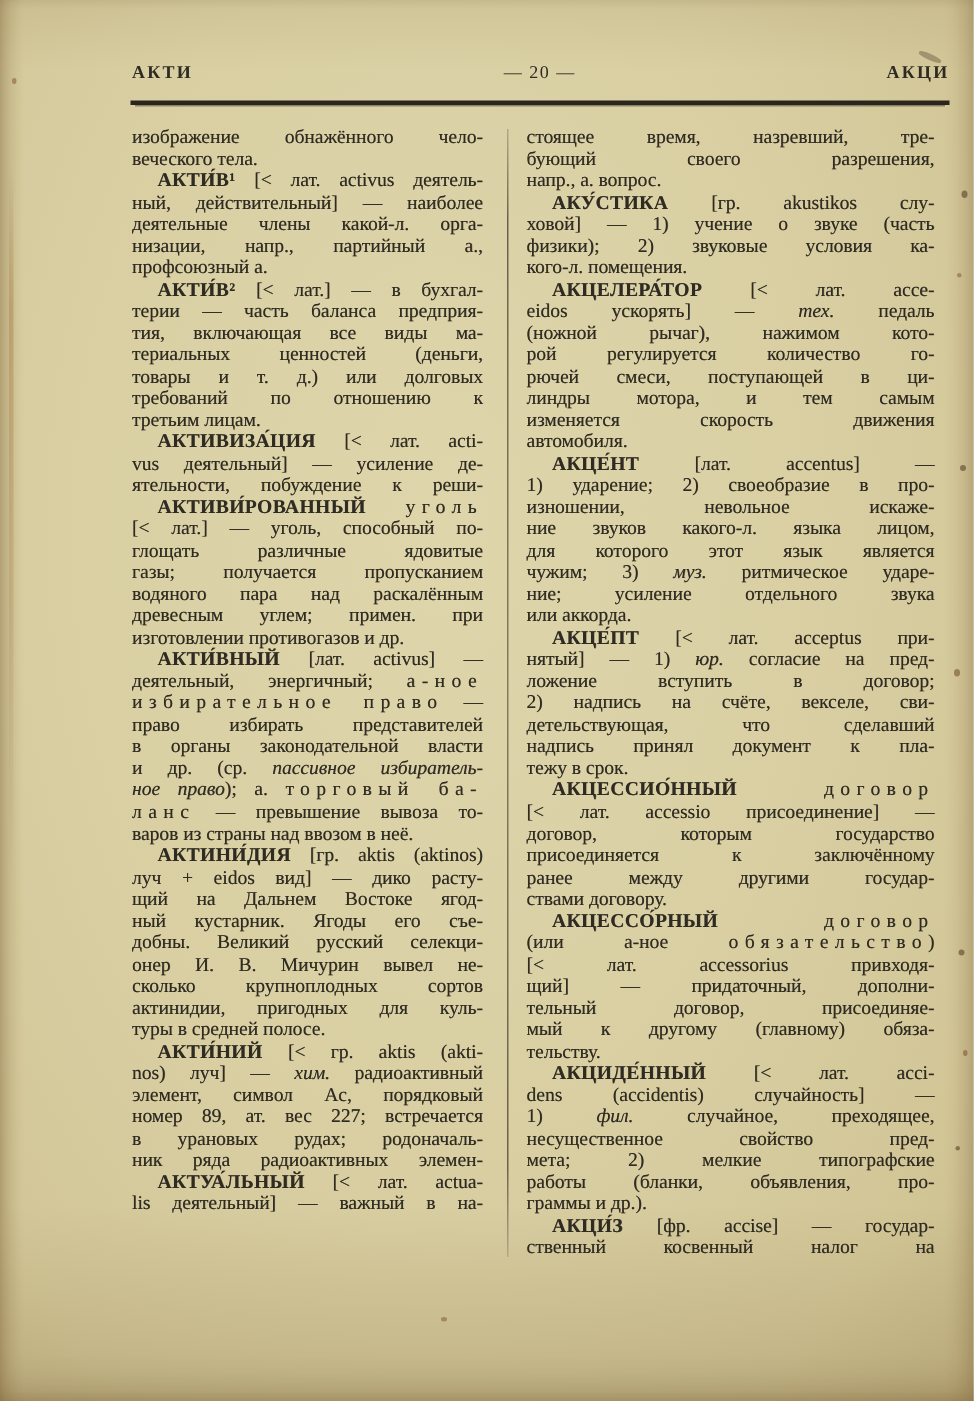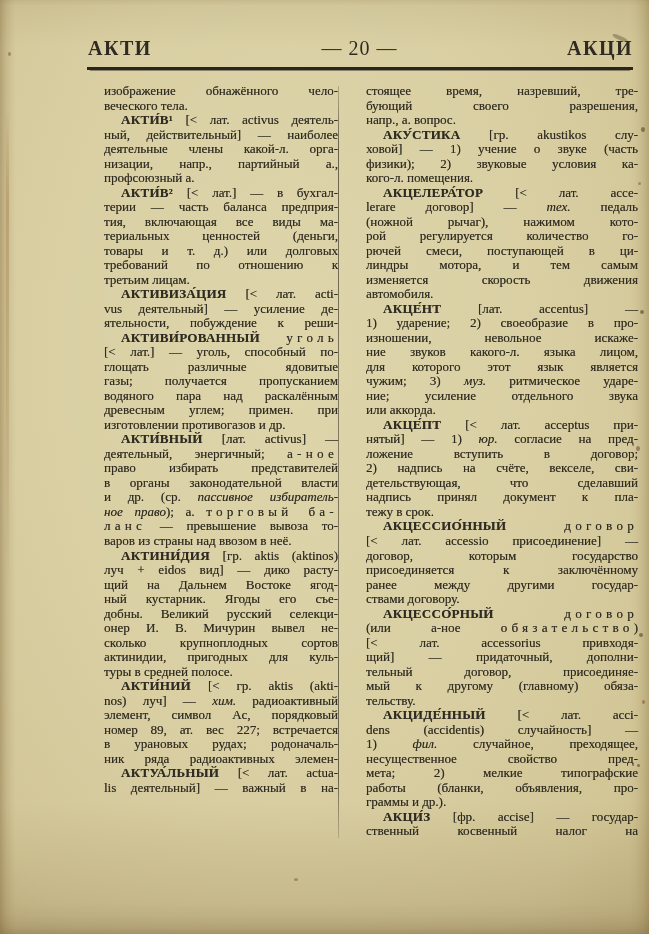--- a/index.html
+++ b/index.html
@@ -11,36 +11,36 @@
     background:
       linear-gradient(180deg, rgba(120,100,55,.10) 0%, rgba(0,0,0,0) 5%, rgba(0,0,0,0) 86%, rgba(125,100,55,.16) 96%, rgba(110,88,45,.22) 100%),
       linear-gradient(90deg, rgba(130,100,50,.18) 0%, rgba(0,0,0,0) 2.5%, rgba(0,0,0,0) 97%, rgba(120,92,48,.14) 100%),
       radial-gradient(ellipse at 45% 38%, #ded5ab 0%, #d9cfa3 50%, #d2c697 82%, #c8ba8a 100%);
     box-shadow: inset 5px 0 9px -4px rgba(110,80,40,.30), inset -5px 0 10px -4px rgba(110,80,40,.22), inset 0 -16px 22px -10px rgba(110,80,40,.30);
   }
   
   .hdr{
     position:absolute;left:88px;top:40px;width:545px;
     display:flex;justify-content:space-between;align-items:flex-start;
-    font-size:20px;line-height:16px;
+    font-size:12px;line-height:16px;
   }
   .hdr .cw{font-weight:bold;letter-spacing:1.5px;}
   .hdr .pn{font-weight:normal;letter-spacing:1px;}
   .rule{
     position:absolute;left:87px;top:67px;width:546px;height:2.6px;
     background:#2b261d;
   }
   .rule::after{
     content:"";position:absolute;left:3px;top:3.4px;width:540px;height:0.8px;
     background:rgba(43,38,29,.45);
   }
   
   .col{position:absolute;top:84px;font-size:13px;}
-  .col-left{left:104px;width:234px;}
-  .col-right{left:366px;width:272px;font-family:Liberation Serif, serif;}
+  .col-left{left:88px;width:234px;}
+  .col-right{left:351px;width:272px;font-family:Liberation Serif, serif;}
   .divider{
     position:absolute;left:338px;top:86px;width:1.4px;height:752px;
     background:linear-gradient(180deg, rgba(58,50,38,.25) 0%, rgba(58,50,38,.7) 8%, rgba(58,50,38,.55) 50%, rgba(58,50,38,.7) 92%, rgba(58,50,38,.2) 100%);
   }
   .line{
     height:14.52px;line-height:14.55px;
     text-align:justify;text-align-last:justify;
     overflow:visible;
     text-shadow:0.2px 0.2px 0.35px rgba(40,34,24,.55);
   }
@@ -103,20 +103,21 @@
       <div class="line"><span>ятельности, побуждение к реши-</span></div>
       <div class="line ind"><span class="b">АКТИВИ́РОВАННЫЙ</span><span> </span><span class="sp">уголь</span></div>
       <div class="line"><span>[&lt; лат.] — уголь, способный по-</span></div>
       <div class="line"><span>глощать различные ядовитые</span></div>
       <div class="line"><span>газы; получается пропусканием</span></div>
       <div class="line"><span>водяного пара над раскалённым</span></div>
       <div class="line"><span>древесным углем; примен. при</span></div>
       <div class="line end"><span>изготовлении противогазов и др.</span></div>
       <div class="line ind"><span class="b">АКТИ́ВНЫЙ</span><span> [лат. activus] —</span></div>
       <div class="line"><span>деятельный, энергичный; </span><span class="sp">а-ное</span></div>
+      <div class="line"><span class="sp">избирательное право</span><span> —</span></div>
       <div class="line"><span>право избирать представителей</span></div>
       <div class="line"><span>в органы законодательной власти</span></div>
       <div class="line"><span>и др. (ср. </span><span class="i">пассивное избиратель-</span></div>
       <div class="line"><span class="i">ное право</span><span>); а. </span><span class="sp">торговый ба-</span></div>
       <div class="line"><span class="sp">ланс</span><span> — превышение вывоза то-</span></div>
       <div class="line end"><span>варов из страны над ввозом в неё.</span></div>
       <div class="line ind"><span class="b">АКТИНИ́ДИЯ</span><span> [гр. aktis (aktinos)</span></div>
       <div class="line"><span>луч + eidos вид] — дико расту-</span></div>
       <div class="line"><span>щий на Дальнем Востоке ягод-</span></div>
       <div class="line"><span>ный кустарник. Ягоды его съе-</span></div>
@@ -137,21 +138,21 @@
   <div class="divider"></div>
   <div class="col col-right" id="col-right">
       <div class="line"><span>стоящее время, назревший, тре-</span></div>
       <div class="line"><span>бующий своего разрешения,</span></div>
       <div class="line end"><span>напр., а. вопрос.</span></div>
       <div class="line ind"><span class="b">АКУ́СТИКА</span><span> [гр. akustikos слу-</span></div>
       <div class="line"><span>ховой] — 1) учение о звуке (часть</span></div>
       <div class="line"><span>физики); 2) звуковые условия ка-</span></div>
       <div class="line end"><span>кого-л. помещения.</span></div>
       <div class="line ind"><span class="b">АКЦЕЛЕРА́ТОР</span><span> [&lt; лат. acce-</span></div>
-      <div class="line"><span>lerare договор] — </span><span class="i">тех.</span><span> педаль</span></div>
+      <div class="line"><span>eidos ускорять] — </span><span class="i">тех.</span><span> педаль</span></div>
       <div class="line"><span>(ножной рычаг), нажимом кото-</span></div>
       <div class="line"><span>рой регулируется количество го-</span></div>
       <div class="line"><span>рючей смеси, поступающей в ци-</span></div>
       <div class="line"><span>линдры мотора, и тем самым</span></div>
       <div class="line"><span>изменяется скорость движения</span></div>
       <div class="line end"><span>автомобиля.</span></div>
       <div class="line ind"><span class="b">АКЦЕ́НТ</span><span> [лат. accentus] —</span></div>
       <div class="line"><span>1) ударение; 2) своеобразие в про-</span></div>
       <div class="line"><span>изношении, невольное искаже-</span></div>
       <div class="line"><span>ние звуков какого-л. языка лицом,</span></div>

